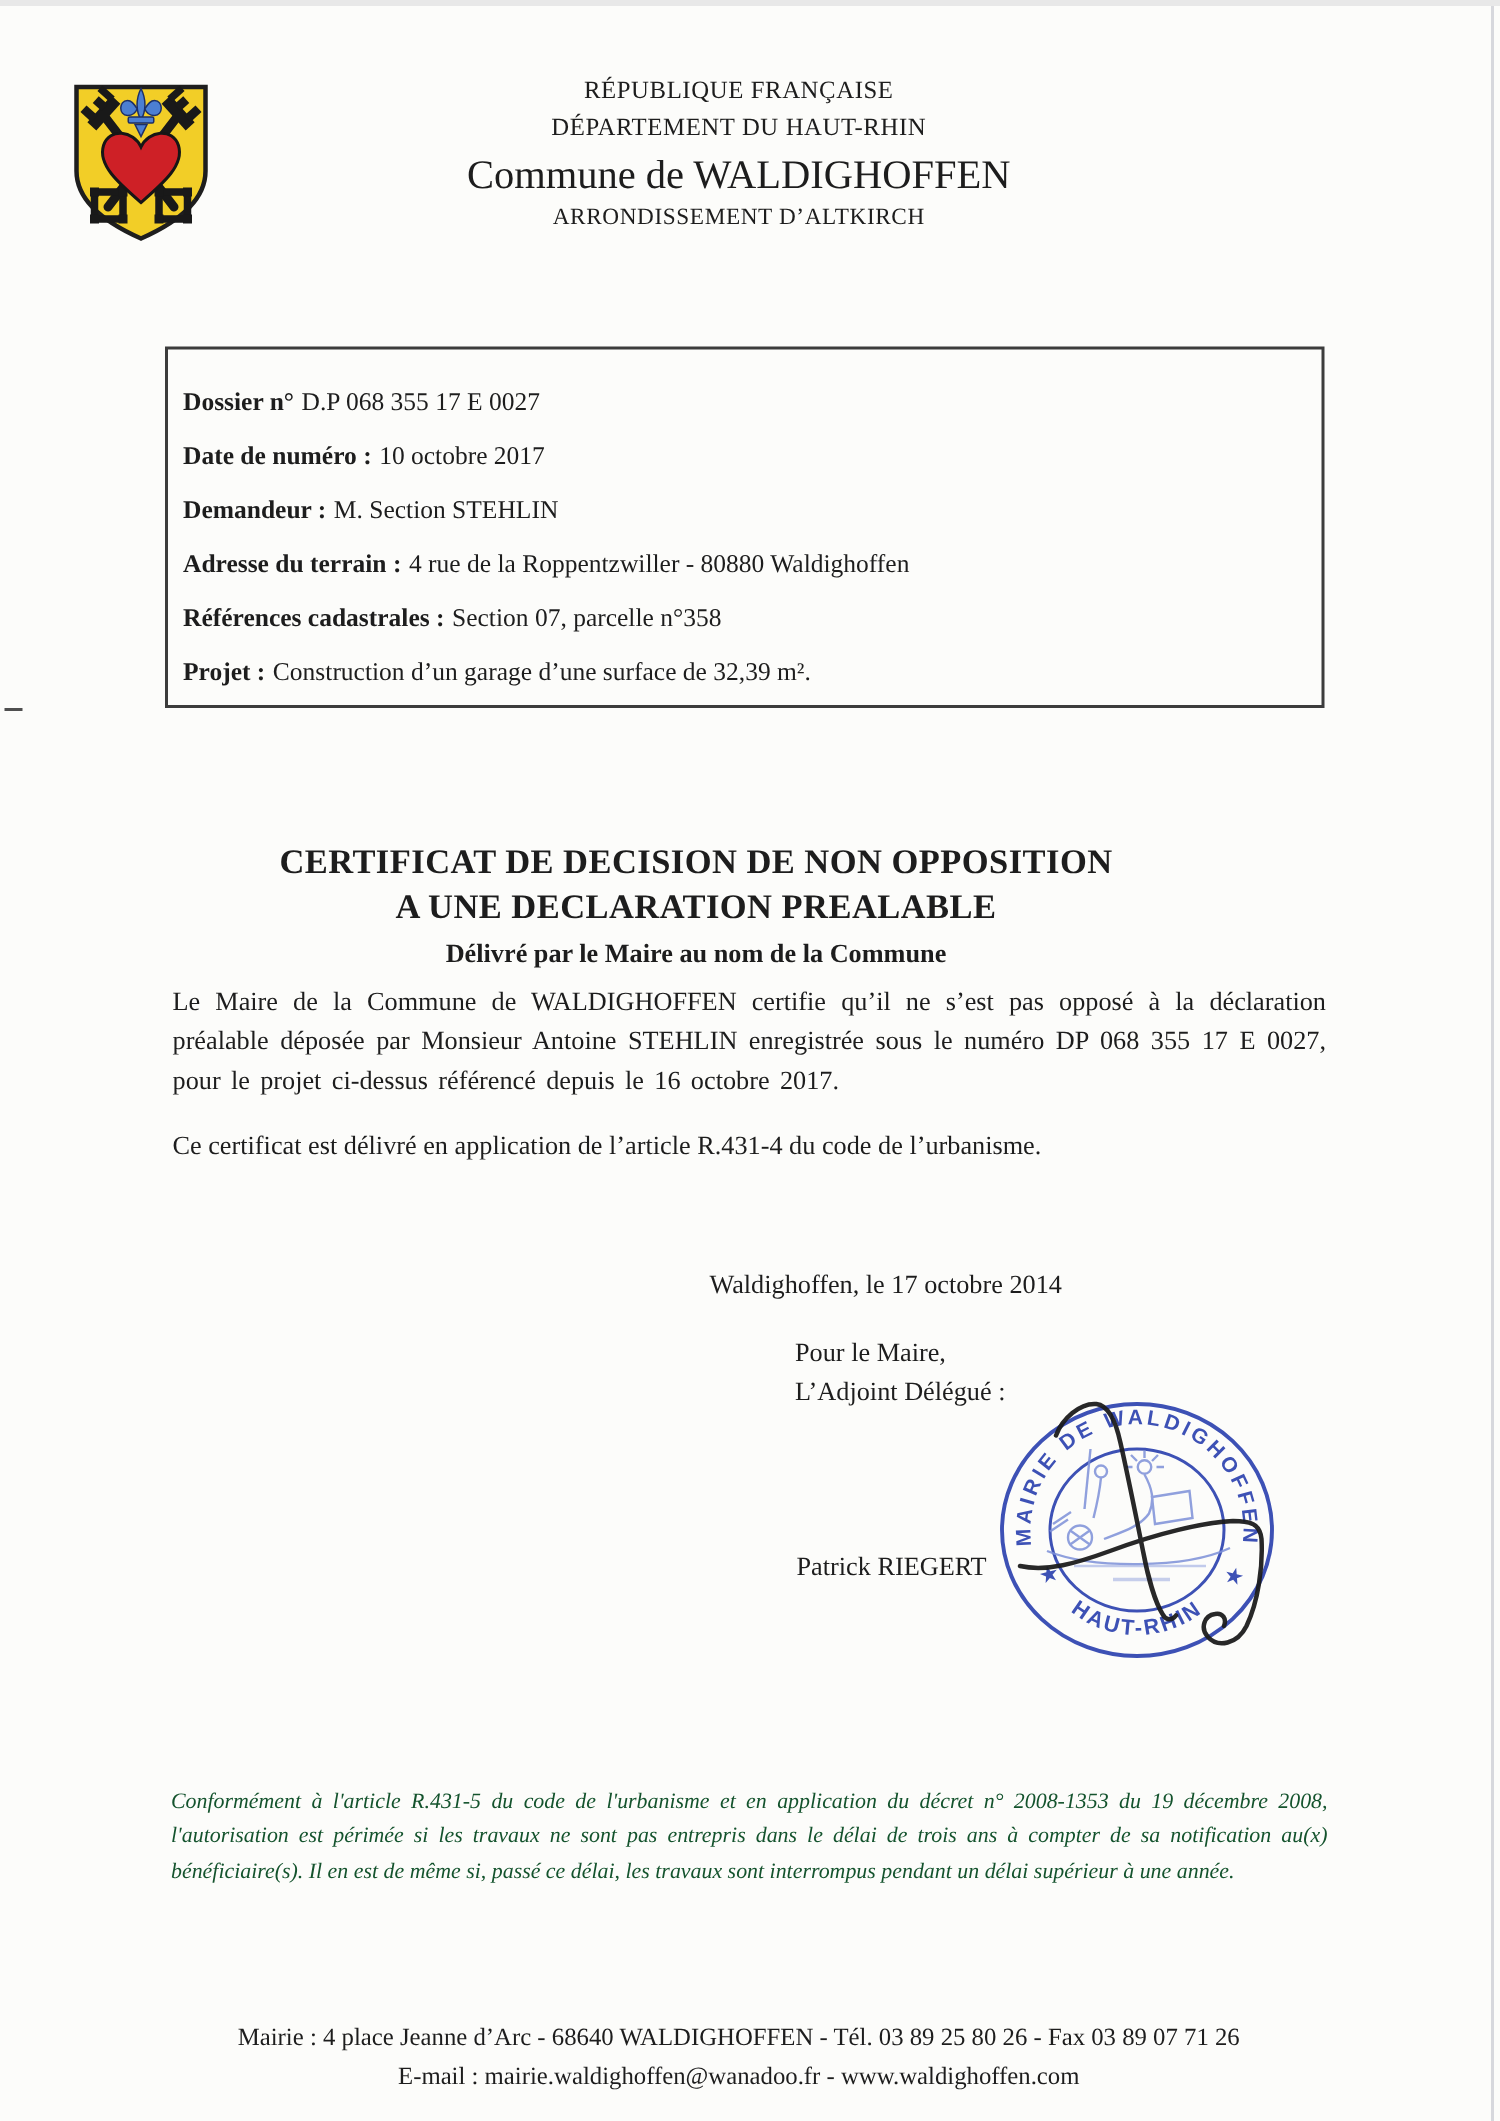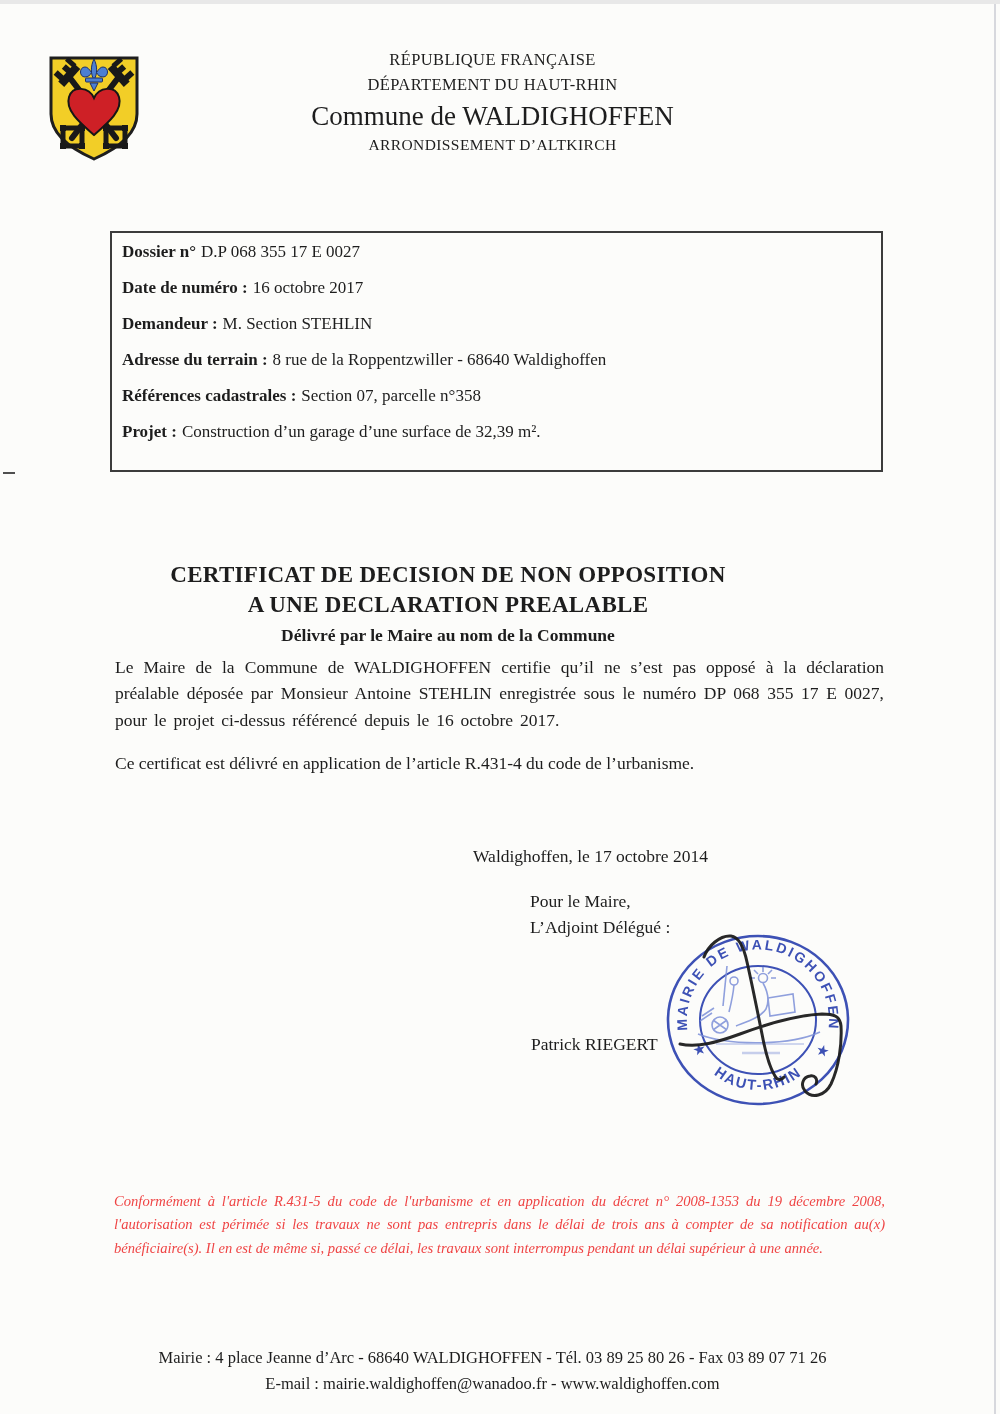--- a/index.html
+++ b/index.html
@@ -23,43 +23,43 @@
   .h-line2 { font-size:16.5px; letter-spacing:.4px; margin-top:5px; }
   .h-commune { font-size:27px; margin-top:6px; }
   .h-line4 { font-size:15.5px; letter-spacing:.4px; margin-top:4px; }
   .crest { position:absolute; left:48px; top:50px; width:92px; height:108px; }
 
   
   .dossier-box {
     position:absolute; left:110px; top:227px; width:773px; height:241px;
     border:2px solid #3c3c3c; box-sizing:border-box;
   }
-  .dossier-inner { padding:8px 12px 0 10px; }
+  .dossier-inner { padding:24px 12px 0 10px; }
   .d-row { font-size:17px; line-height:22px; margin-bottom:14px; white-space:nowrap; }
   .d-label { font-weight:bold; margin-right:5px; }
 
   
-  .title-block { position:absolute; left:0; top:556px; width:896px; text-align:center; }
+  .title-block { position:absolute; left:16px; top:556px; width:896px; text-align:center; }
   .t-line { font-size:23px; font-weight:bold; line-height:30px; letter-spacing:.3px; }
   .t-sub { font-size:17.5px; font-weight:bold; line-height:26px; margin-top:2px; }
 
   
   .body-p1 { position:absolute; left:115px; top:650px; width:769px;
              font-size:17.5px; line-height:26.4px; text-align:justify; word-spacing:2.5px; }
   .body-p2 { position:absolute; left:115px; top:749px; width:769px; font-size:17.5px; }
 
   
   .place-date { position:absolute; left:473px; top:842px; font-size:17.5px; }
   .role-block { position:absolute; left:530px; top:885px; font-size:17.5px; line-height:25.5px; }
   .signatory  { position:absolute; left:531px; top:1030px; font-size:17.5px; }
   .stamp-svg  { position:absolute; left:600px; top:915px; width:300px; height:215px; }
 
   
   .legal { position:absolute; left:114px; top:1186px; width:771px;
-           font-size:14.6px; line-height:23.3px; font-style:italic; text-align:justify; color:#ef4444; }
+           font-size:14.6px; line-height:23.3px; font-style:italic; text-align:justify; color:#14532d; }
 
   
   .footer { position:absolute; left:0; top:1341px; width:985px; text-align:center;
             font-size:16.5px; line-height:26px; }
 </style>
 </head>
 <body>
 
 <div class="page">
 
@@ -121,27 +121,27 @@
     <div class="h-commune">Commune de WALDIGHOFFEN</div>
     <div class="h-line4">ARRONDISSEMENT D’ALTKIRCH</div>
   </div>
 
   <div class="dossier-box">
     <div class="dossier-inner">
       <div class="d-row">
         <span class="d-label">Dossier n°</span><span>D.P 068 355 17 E 0027</span>
       </div>
       <div class="d-row">
-        <span class="d-label">Date de numéro :</span><span>16 octobre 2017</span>
+        <span class="d-label">Date de numéro :</span><span>10 octobre 2017</span>
       </div>
       <div class="d-row">
         <span class="d-label">Demandeur :</span><span>M. Section STEHLIN</span>
       </div>
       <div class="d-row">
-        <span class="d-label">Adresse du terrain :</span><span>8 rue de la Roppentzwiller - 68640 Waldighoffen</span>
+        <span class="d-label">Adresse du terrain :</span><span>4 rue de la Roppentzwiller - 80880 Waldighoffen</span>
       </div>
       <div class="d-row">
         <span class="d-label">Références cadastrales :</span><span>Section 07, parcelle n°358</span>
       </div>
       <div class="d-row">
         <span class="d-label">Projet :</span><span>Construction d’un garage d’une surface de 32,39 m².</span>
       </div>
     </div>
   </div>
 

